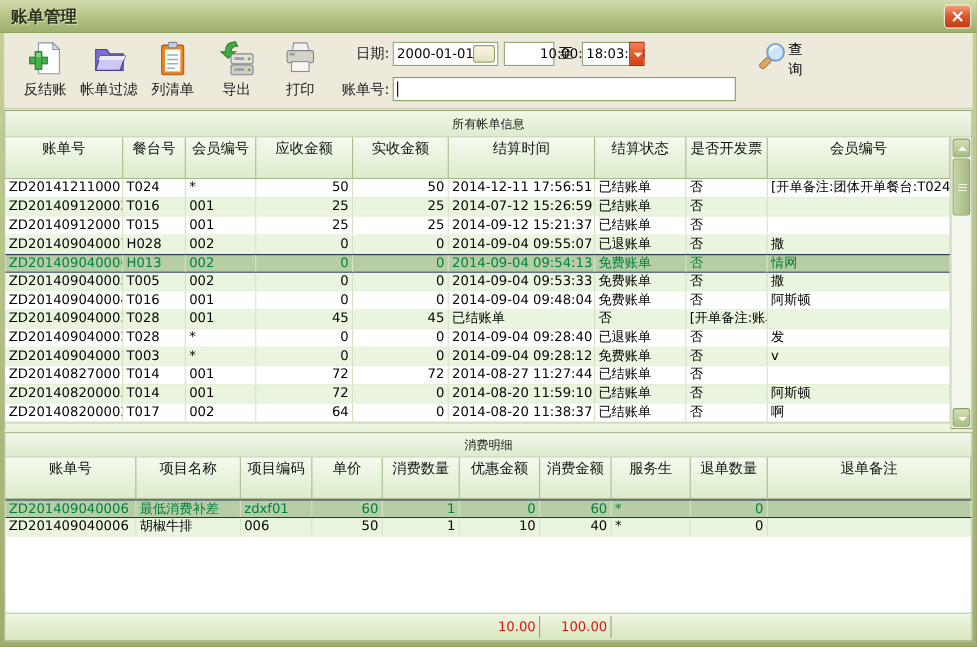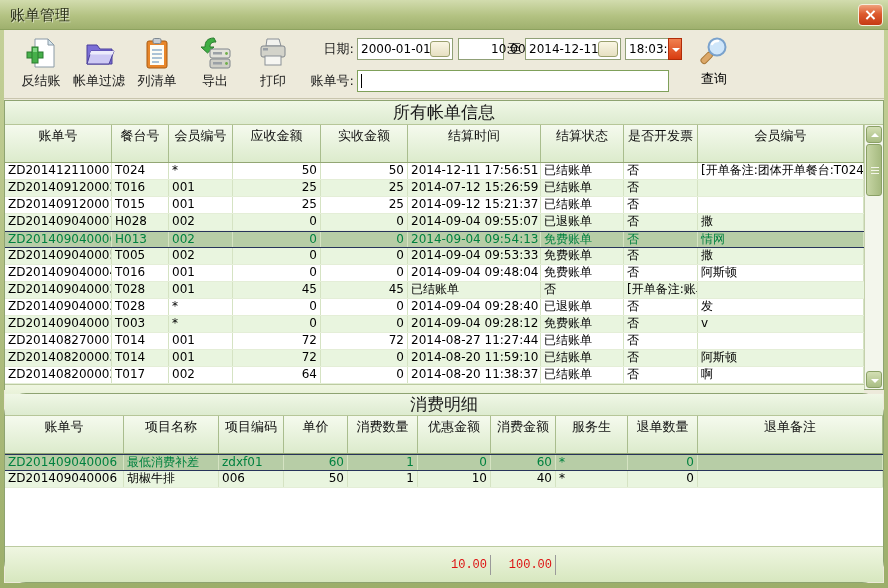--- a/index.html
+++ b/index.html
@@ -3,21 +3,21 @@
 <meta charset="utf-8">
 <style>
   * { margin:0; padding:0; box-sizing:border-box; }
   body { font-family:"DejaVu Sans","Liberation Sans",sans-serif; background:#555; }
   .window { position:relative; width:888px; height:588px;
     background:linear-gradient(#c6d29a,#9cae6a); overflow:hidden; }
   
   .titlebar { position:absolute; top:0; left:0; right:0; height:30px;
     background:linear-gradient(#d2dcae,#b3c282 55%,#9fb06e);
     border-bottom:1px solid #8da25f; }
-  .titlebar .title { position:absolute; left:10px; top:6px; font-size:15px; font-weight:normal;
+  .titlebar .title { position:absolute; left:10px; top:6px; font-size:15px; font-weight:bold;
     color:#2e331d; text-shadow:1px 1px 0 rgba(255,255,255,.55); }
   .close-btn { position:absolute; right:5px; top:4px; width:25px; height:22px;
     background:linear-gradient(#f0a27c,#dd5a2e 45%,#c53a14); border:1px solid #f4efdc;
     border-radius:4px; cursor:pointer; text-align:center; }
   .close-btn span { color:#fff; font-weight:bold; font-size:16px; line-height:20px; }
   
   .winbody { position:absolute; top:30px; left:4px; right:4px; bottom:5px; background:#edeadb; }
   
   .toolbar { position:absolute; top:0; left:0; right:0; height:69px; background:#edeadb;
     border-bottom:1px solid #c9c5ae; }
@@ -39,29 +39,29 @@
     background:linear-gradient(#faf6e4,#e6e0c2); border:1px solid #9aa06e; border-radius:3px; cursor:pointer; }
   .timebox { width:46px; }
   .timebox.t2 { width:44px; }
   .drop-btn { position:absolute; right:-14px; top:-1px; width:14px; height:22px;
     background:linear-gradient(#f08050,#d93c10); border:1px solid #b02c08; cursor:pointer; }
   .drop-btn i { position:absolute; left:3px; top:9px; border:4px solid transparent; border-top-color:#fff; }
   .billno { width:312px; height:22px; background:#fff; border:1px solid #7fa05a;
     display:flex; align-items:center; padding-left:3px; }
   .caret { display:inline-block; width:1px; height:14px; background:#000; }
   .search-btn { position:absolute; left:684px; top:4px; width:52px; height:60px; cursor:pointer;
-    display:flex; flex-direction:column; align-items:center; }
+    display:flex; }
   .search-btn svg { width:32px; height:32px; margin-top:2px; }
   .search-btn .tlabel { font-size:13px; margin-top:2px; }
   
   .panel { position:absolute; left:0; right:0; border:1px solid #8ea371; background:#fff; }
   .main-panel { top:70px; height:290px; }
-  .detail-panel { top:363px; bottom:0; display:flex; flex-direction:column;border-radius:22px; }
+  .detail-panel { top:363px; bottom:0; display:flex; flex-direction:column; }
   .section-bar { background:linear-gradient(#f0f7e6,#ddebd0); border-bottom:1px solid #b6c698;
-    text-align:center; font-size:17px; color:#1a1a1a; }
+    text-align:center; font-size:11px; color:#1a1a1a; }
   .main-panel .section-bar { height:24px; line-height:23px; }
   .detail-panel .section-bar { height:22px; line-height:21px; }
   .grid-main  { display:grid; grid-template-columns:107px 57px 64px 88px 87px 133px 83px 74px 1fr; }
   .grid-detail{ display:grid; grid-template-columns:119px 95px 65px 64px 70px 73px 65px 72px 70px 1fr; }
   .thead { height:38px; background:linear-gradient(#f5faee,#dcebcc); border-bottom:1px solid #93a674; }
   .main-panel .thead, .main-panel .tbody, .main-panel .totals { margin-right:19px; }
   .hcell { border-right:1px solid #a9bd8d; text-align:center; font-size:13px; line-height:21px;
     color:#111; overflow:hidden; white-space:nowrap; cursor:default; }
   .tbody { background:#fff; }
   .trow { height:17px; background:#fff; border-bottom:1px solid #e4eed7; cursor:pointer; }
@@ -70,21 +70,21 @@
     border-top:1px solid #26335a; border-bottom:1px solid #26335a; height:17px; }
   .cell { border-right:1px solid #d5e3c3; padding:0 3px; font-size:12px; line-height:15px;
     overflow:hidden; white-space:nowrap; }
   .main-panel .cell.c3, .main-panel .cell.c4 { text-align:right; }
   .detail-panel .cell.c3, .detail-panel .cell.c4, .detail-panel .cell.c5,
   .detail-panel .cell.c6, .detail-panel .cell.c8 { text-align:right; }
   .totals { height:36px; background:linear-gradient(#eff6e1,#d7e7bf); border-top:1px solid #bccba0;
     align-items:center; }
   .totals .cell { border-right:none; line-height:20px; }
   .totals .tval { color:#dd1111; text-align:right; border-right:1px solid #9a9a9a; font-size:12px; }
-  .detail-panel .totals { height:36px;font-family:Liberation Mono, monospace; }
+  .detail-panel .totals { height:25px; }
   .filler { flex:1; background:#fff; }
   
   .scrollbar { position:absolute; right:0; top:24px; bottom:0; width:19px;
     background:#f3f6ec; border-left:1px solid #c4d0ac; }
   .sb-btn { position:absolute; left:1px; right:1px; height:17px;
     background:linear-gradient(#d3dfb4,#a9bd84); border:1px solid #8aa065; border-radius:3px; cursor:pointer; }
   .sb-btn.up { top:1px; } .sb-btn.down { bottom:1px; }
   .arr { position:absolute; left:4px; border:4px solid transparent; }
   .arr.up { top:6px; border-bottom-color:#fff; border-top-width:0; }
   .arr.down { top:7px; border-top-color:#fff; border-bottom-width:0; }
@@ -164,24 +164,20 @@
         <div class="frow">
           <span class="lbl">日期:</span>
           <div class="box datebox">
             <span>2000-01-01</span>
             <span class="mini-btn"></span>
           </div>
           <div class="box timebox" style="margin-left:5px;padding-left:32px;">
             <span>10:00:00</span>
           </div>
           <span class="lbl to">至</span>
-          <div class="box datebox">
-            <span>2014-12-11</span>
-            <span class="mini-btn"></span>
-          </div>
           <div class="box timebox t2" style="margin-left:4px;">
             <span>18:03:33</span>
             <span class="drop-btn">
                 <i></i>
               </span>
           </div>
         </div>
         <div class="frow">
           <span class="lbl">账单号:</span>
           <div class="billno">

